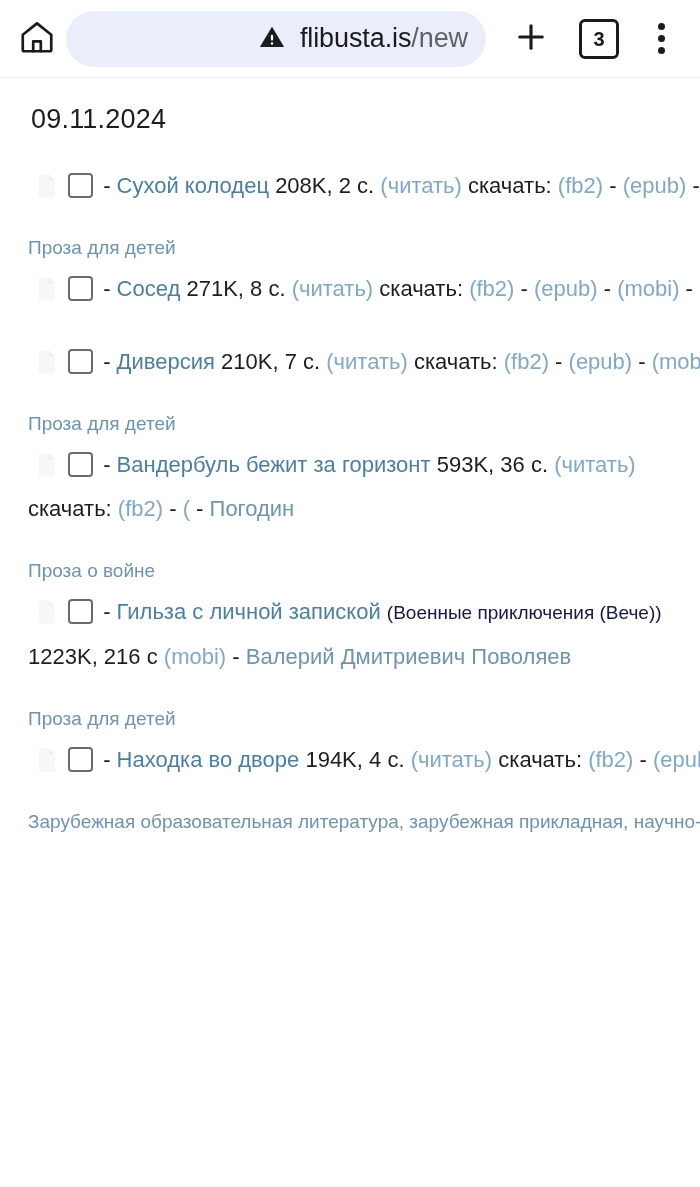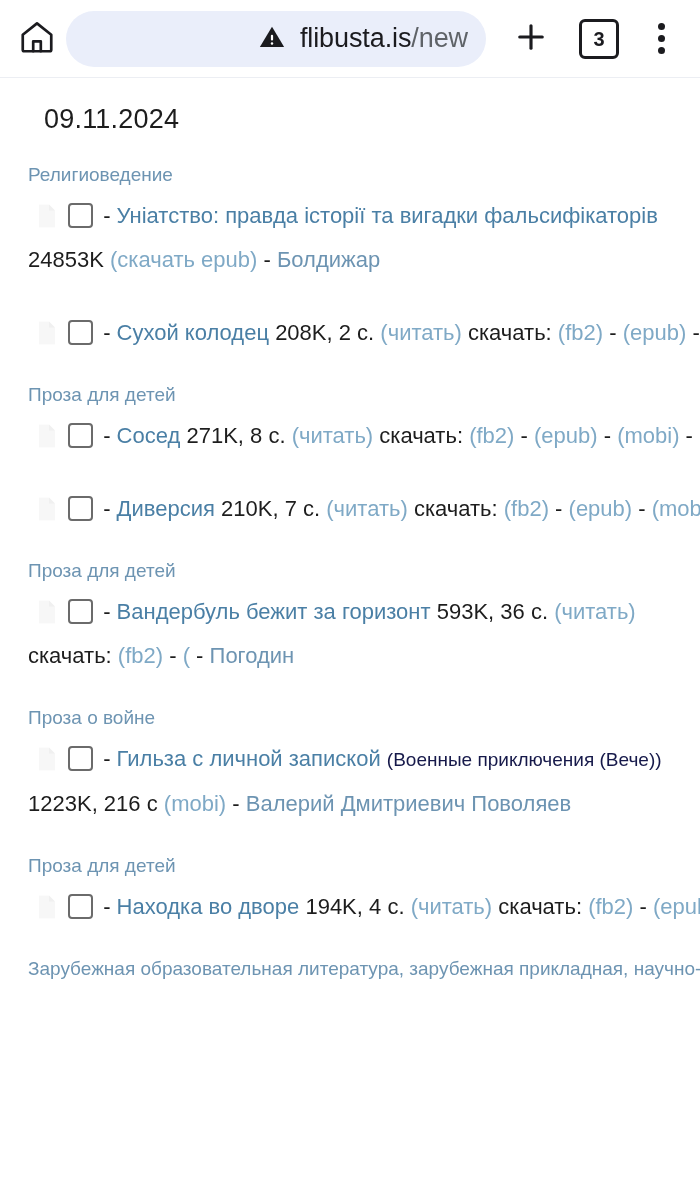--- a/index.html
+++ b/index.html
@@ -76,21 +76,21 @@
   #page-content {
     padding: 0 0 0 28px;
     width: 700px;
     box-sizing: border-box;
     overflow: hidden;
     height: 1109px;
   }
   #date-heading {
     font-size: 27px;
     color: #1d1d1d;
-    margin: 26px 0 0 16px;
+    margin: 26px 0 0 3px;
     font-weight: normal;
     letter-spacing: 0.2px;
   }
 
   .book-group { margin-top: 29px; }
   .genre-line {
     font-size: 19px;
     color: #6d94b2;
     white-space: nowrap;
     margin-bottom: 8px;
@@ -191,27 +191,20 @@
         <i></i>
         <i></i>
       </span>
   </div>
 </div>
 
 <div id="page-content">
   <div id="date-heading">09.11.2024</div>
   <div id="book-list">
       <div class="book-group">
-        <div class="genre-line">Религиоведение</div>
-        <div class="entry wrap"><span class="cover-icon"><svg width="22" height="26" viewBox="0 0 22 26">
-              <path d="M3 1.5h10l6 6v17H3z" fill="#f1f1f1"></path>
-              <path d="M13 1.5l6 6h-6z" fill="#e2e2e2"></path>
-            </svg></span><span class="chk"></span> <span class="dash">-</span> <a class="title-link" href="#">Уніатство: правда історії та вигадки фальсифікаторів</a> <span class="meta">24853K</span> <a class="fmt-link" href="#">(скачать epub)</a> - <a class="author-link" href="#">Болдижар</a></div>
-      </div>
-      <div class="book-group">
         <div class="entry"><span class="cover-icon"><svg width="22" height="26" viewBox="0 0 22 26">
               <path d="M3 1.5h10l6 6v17H3z" fill="#f1f1f1"></path>
               <path d="M13 1.5l6 6h-6z" fill="#e2e2e2"></path>
             </svg></span><span class="chk"></span> <span class="dash">-</span> <a class="title-link" href="#">Сухой колодец</a> <span class="meta">208K</span>, <span class="meta">2 с.</span> <a class="read-link" href="#">(читать)</a> <span class="plain">скачать:</span> <a class="fmt-link" href="#">(fb2)</a> - <a class="fmt-link" href="#">(epub)</a> -  - </div>
       </div>
       <div class="book-group">
         <div class="genre-line">Проза для детей</div>
         <div class="entry"><span class="cover-icon"><svg width="22" height="26" viewBox="0 0 22 26">
               <path d="M3 1.5h10l6 6v17H3z" fill="#f1f1f1"></path>
               <path d="M13 1.5l6 6h-6z" fill="#e2e2e2"></path>

